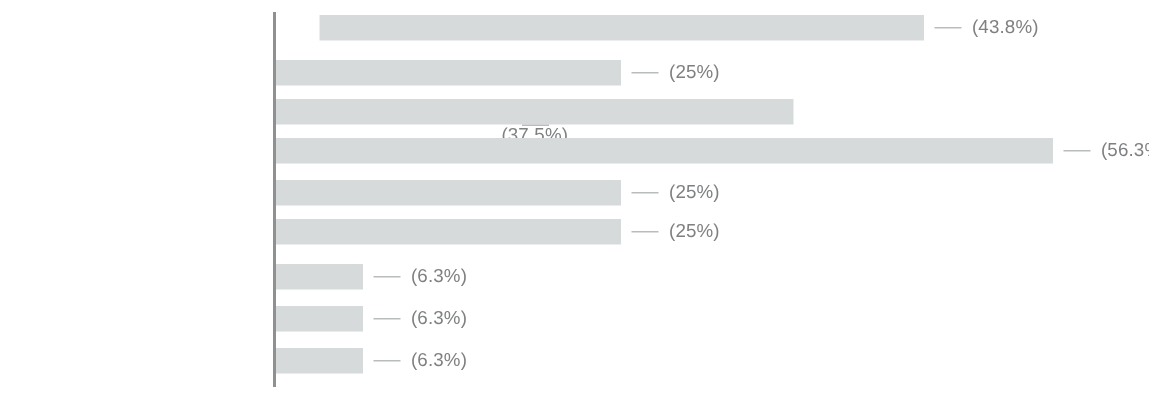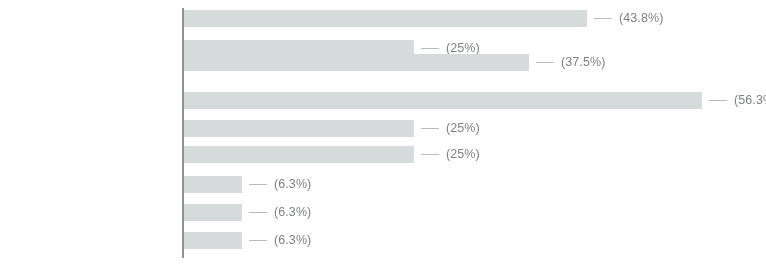--- a/index.html
+++ b/index.html
@@ -73,31 +73,31 @@
   }
 </style>
 </head>
 <body>
 
 <div id="chart-root" style="background: rgb(255, 255, 255);">
 
   <div id="axis-line" style="background: rgb(143, 144, 145);"></div>
 
   <div id="plot-area">
-      <div class="bar-row" style="top: 10px;">
+      <div class="bar-row" style="top: 10px; padding-left: 29px;">
         <div class="bar" style="width: 402.96px; height: 17px; background: rgb(215, 218, 219);"></div>
         <div class="leader-line" style="border-top-color: rgb(185, 188, 189);"></div>
         <div class="value-label" style="color: rgb(126, 128, 130);">(43.8%)</div>
       </div>
       <div class="bar-row" style="top: 40px;">
         <div class="bar" style="width: 230px; height: 17px; background: rgb(215, 218, 219);"></div>
         <div class="leader-line" style="border-top-color: rgb(185, 188, 189);"></div>
         <div class="value-label" style="color: rgb(126, 128, 130);">(25%)</div>
       </div>
-      <div class="bar-row" style="top: 54px;">
+      <div class="bar-row" style="top: 66px; flex-direction: column;">
         <div class="bar" style="width: 345px; height: 17px; background: rgb(215, 218, 219);"></div>
         <div class="leader-line" style="border-top-color: rgb(185, 188, 189);"></div>
         <div class="value-label" style="color: rgb(126, 128, 130);">(37.5%)</div>
       </div>
       <div class="bar-row" style="top: 92px;">
         <div class="bar" style="width: 517.96px; height: 17px; background: rgb(215, 218, 219);"></div>
         <div class="leader-line" style="border-top-color: rgb(185, 188, 189);"></div>
         <div class="value-label" style="color: rgb(126, 128, 130);">(56.3%)</div>
       </div>
       <div class="bar-row" style="top: 120px;">

